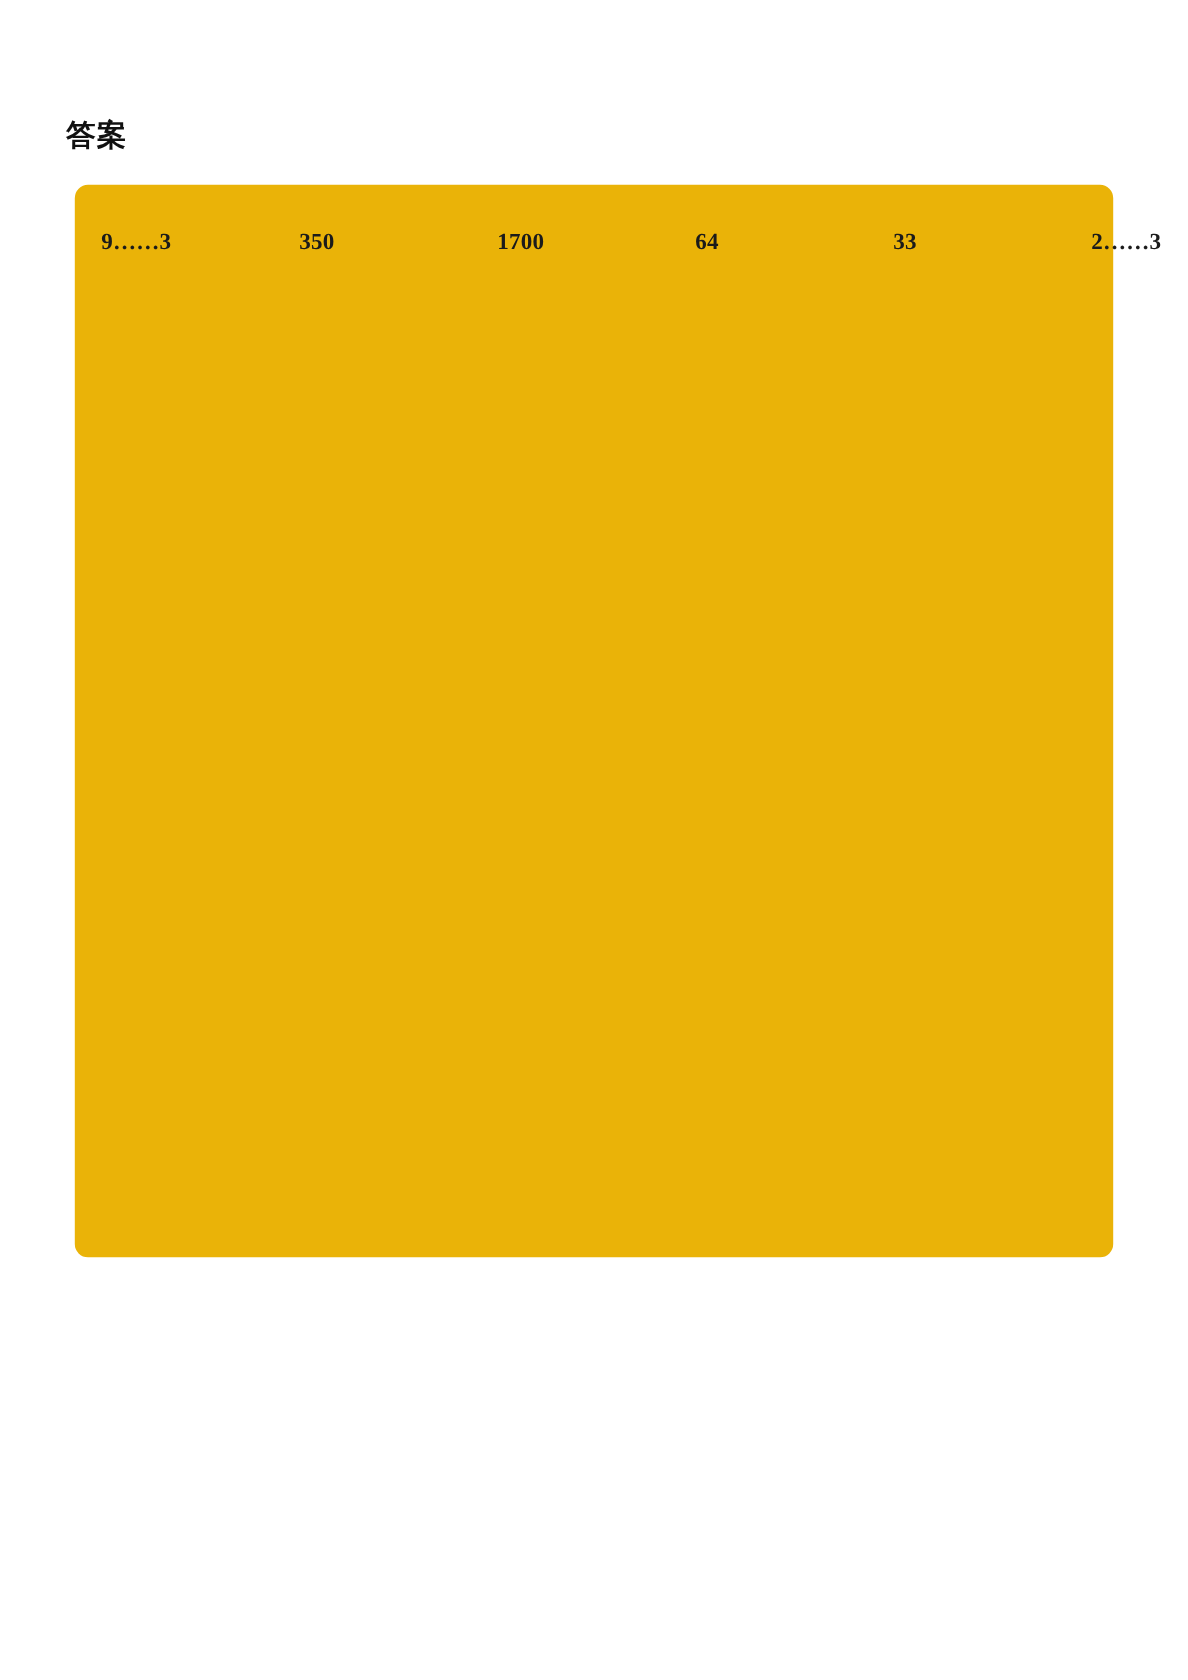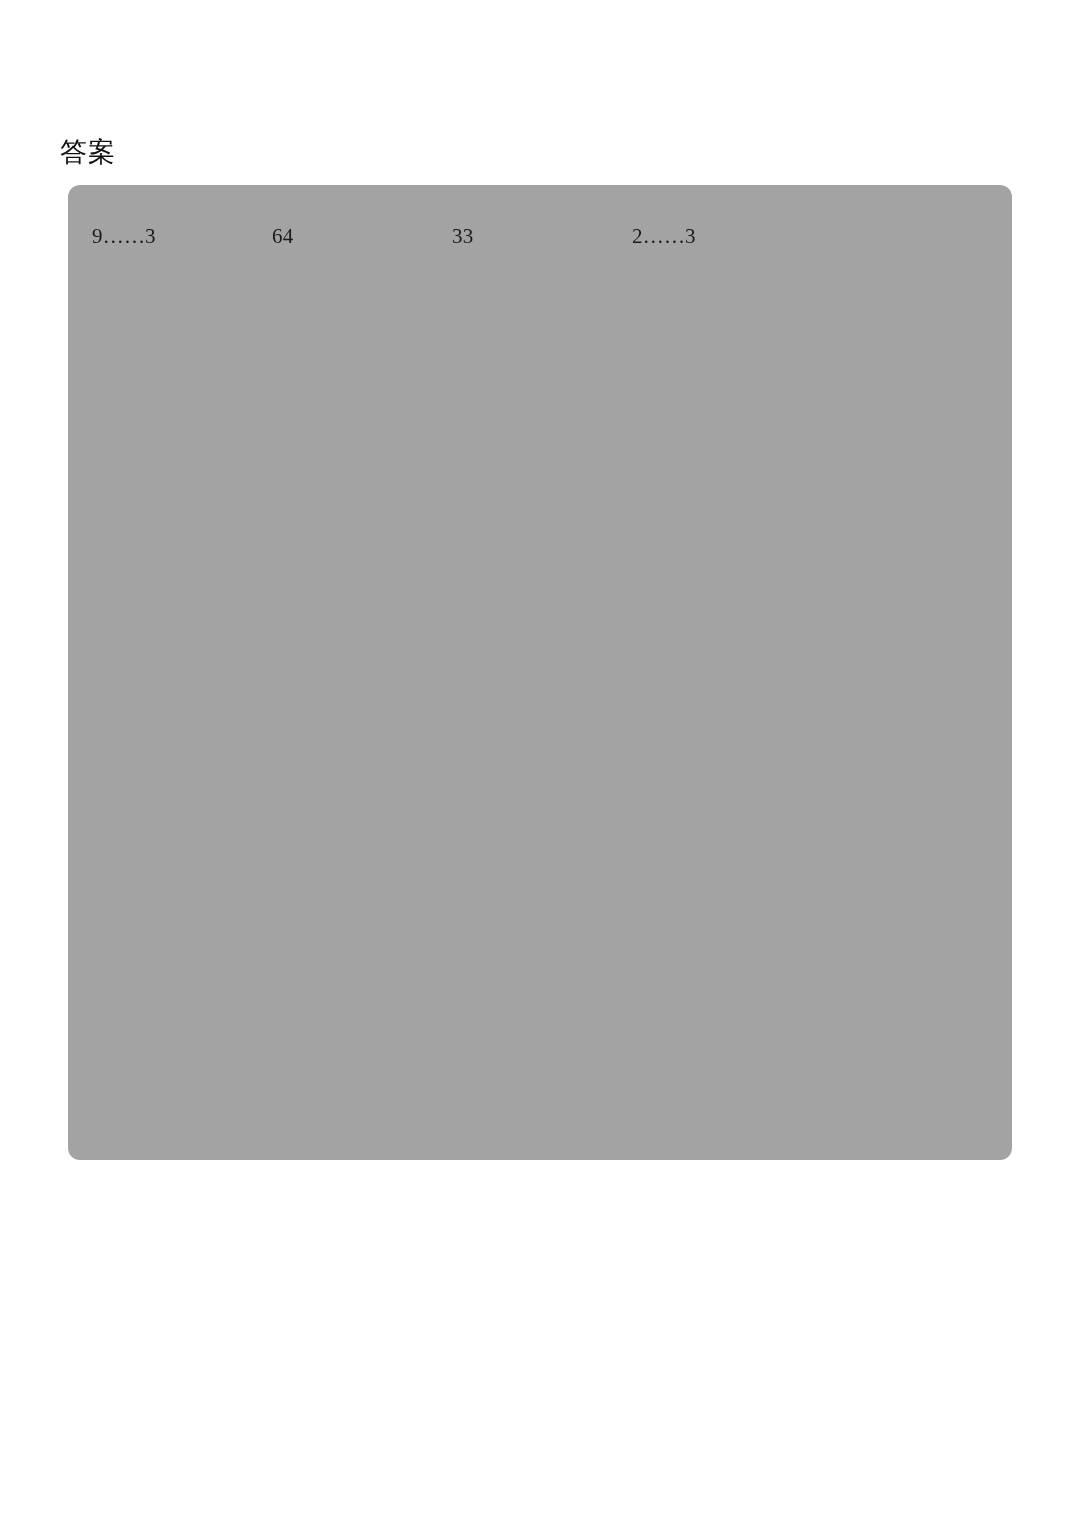--- a/index.html
+++ b/index.html
@@ -20,37 +20,37 @@
     position: relative;
     width: 1080px;
     height: 1527px;
     box-sizing: border-box;
   }
   .page-title {
     position: absolute;
     left: 60px;
     top: 108px;
     font-size: 27px;
-    font-weight: normal;
+    font-weight: bold;
     letter-spacing: 1px;
     line-height: 1.2;
     color: #111111;
     font-family: "DejaVu Sans", "Liberation Sans", sans-serif;
-    margin-top: 28px;
   }
   .answer-card {
     position: absolute;
     left: 68px;
-    top: 185px;
+    top: 168px;
     width: 944px;
     height: 975px;
-    background: #a3a3a3;
+    background: #eab308;
     border-radius: 12px;
     box-sizing: border-box;
     padding: 28px 0 0 0;
+    font-weight: bold;
   }
   .answer-grid {
     position: absolute;
     left: 24px;
     top: 28px;
     width: 900px;
     display: grid;
     grid-template-columns: repeat(5, 180px);
     grid-auto-rows: 46px;
     grid-auto-flow: column;
@@ -67,19 +67,21 @@
 </head>
 <body>
 
 <div class="page">
 
   <div class="page-title">答案</div>
 
   <div class="answer-card">
     <div class="answer-grid">
         <div class="answer-cell">9……3</div>
+        <div class="answer-cell">350</div>
+        <div class="answer-cell">1700</div>
         <div class="answer-cell">64</div>
         <div class="answer-cell">33</div>
         <div class="answer-cell">2……3</div>
       </div>
   </div>
 
 </div>
 
 </body></html>

